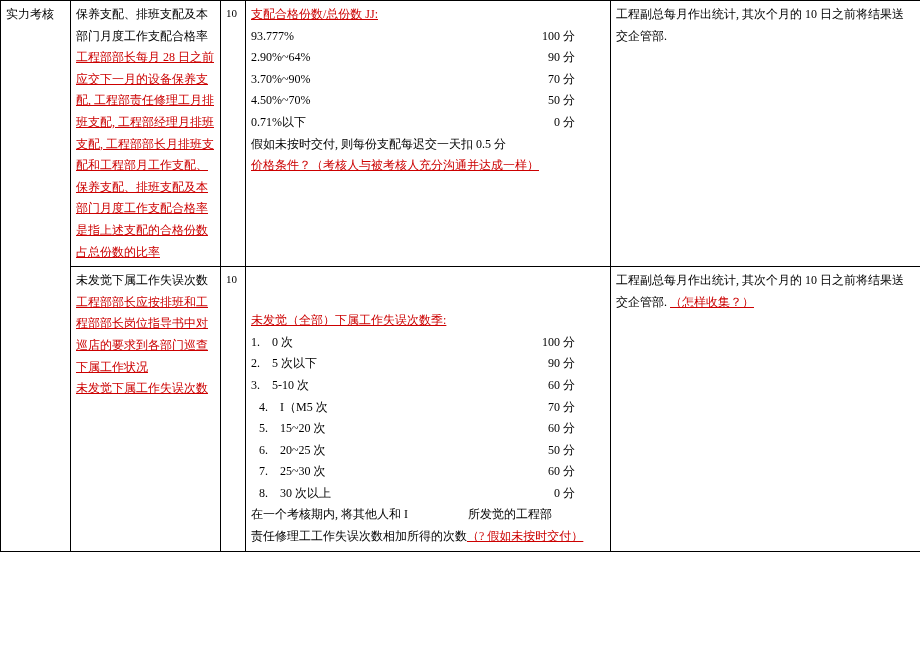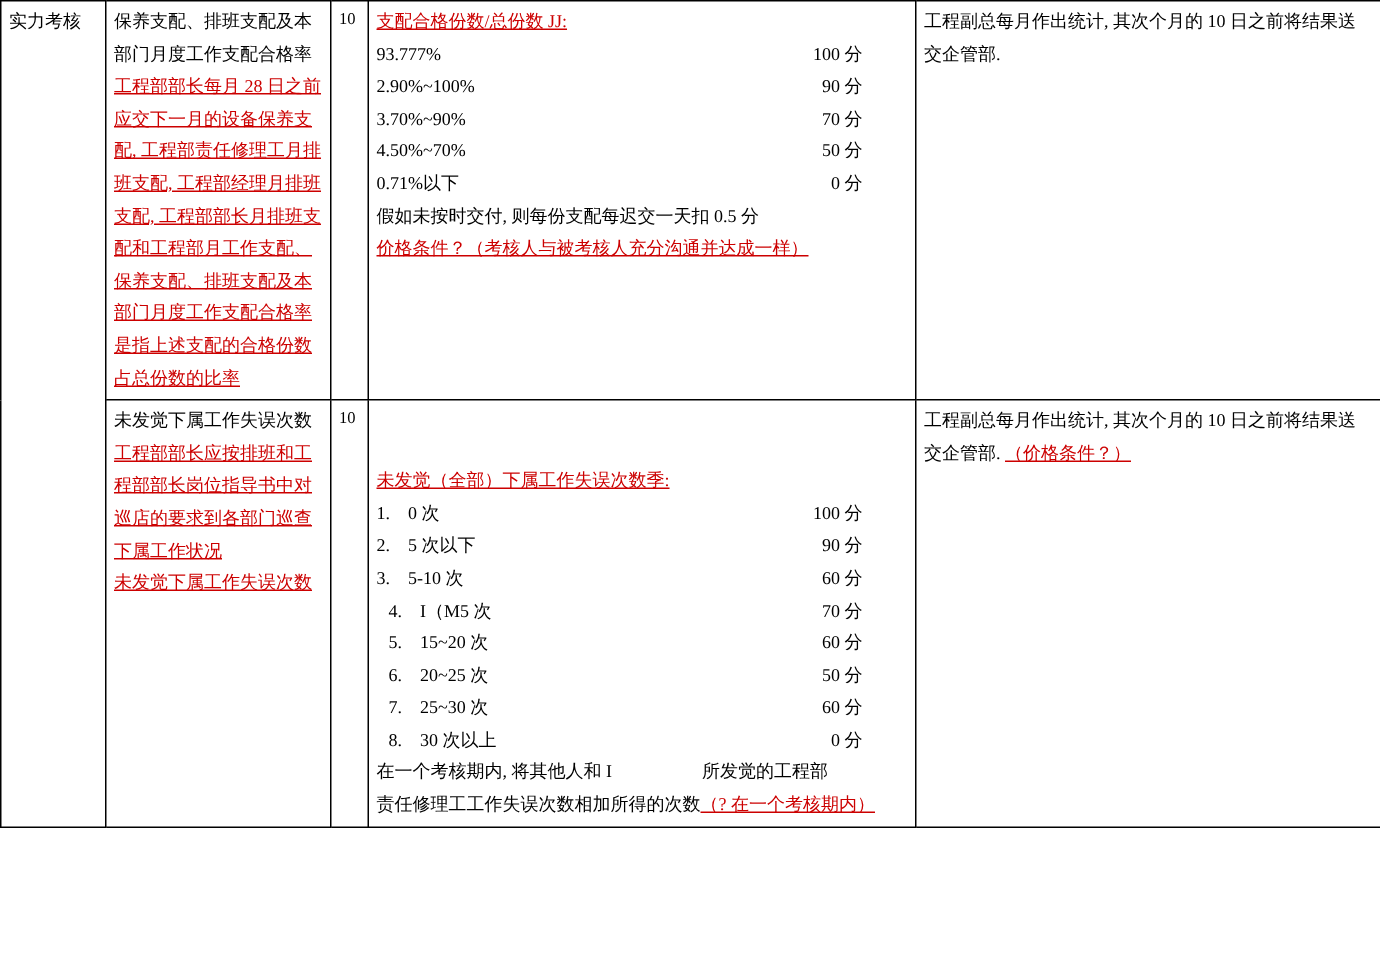--- a/index.html
+++ b/index.html
@@ -52,21 +52,21 @@
       <span class="red">工程部部长每月 28 日之前应交下一月的设备保养支配, 工程部责任修理工月排班支配, 工程部经理月排班支配, 工程部部长月排班支配和工程部月工作支配、保养支配、排班支配及本部门月度工作支配合格率是指上述支配的合格份数占总份数的比率</span>
     </td>
     <td><span class="num">10</span></td>
     <td>
       <div class="red">支配合格份数/总份数 JJ:</div>
       <div class="score-row">
             <span class="score-label">93.777%</span>
             <span class="score-val">100 分</span>
           </div>
       <div class="score-row">
-            <span class="score-label">2.90%~100%</span>
+            <span class="score-label">2.90%~64%</span>
             <span class="score-val">90 分</span>
           </div>
       <div class="score-row">
             <span class="score-label">3.70%~90%</span>
             <span class="score-val">70 分</span>
           </div>
       <div class="score-row">
             <span class="score-label">4.50%~70%</span>
             <span class="score-val">50 分</span>
           </div>
@@ -116,21 +116,21 @@
       <div class="score-row-indent">
             <span class="score-label">7.　25~30 次</span>
             <span class="score-val">60 分</span>
           </div>
       <div class="score-row-indent">
             <span class="score-label">8.　30 次以上</span>
             <span class="score-val">0 分</span>
           </div>
       <div>在一个考核期内, 将其他人和 I　　　　　所发觉的工程部</div>
       <div>
-        <span>责任修理工工作失误次数相加所得的次数</span><span class="red">（? 在一个考核期内）</span>
+        <span>责任修理工工作失误次数相加所得的次数</span><span class="red">（? 假如未按时交付）</span>
       </div>
     </td>
     <td>
-      <span>工程副总每月作出统计, 其次个月的 10 日之前将结果送交企管部. </span><span class="red">（价格条件？）</span>
+      <span>工程副总每月作出统计, 其次个月的 10 日之前将结果送交企管部. </span><span class="red">（怎样收集？）</span>
     </td>
   </tr>
 </tbody>
   </table>
 
 </body></html>

